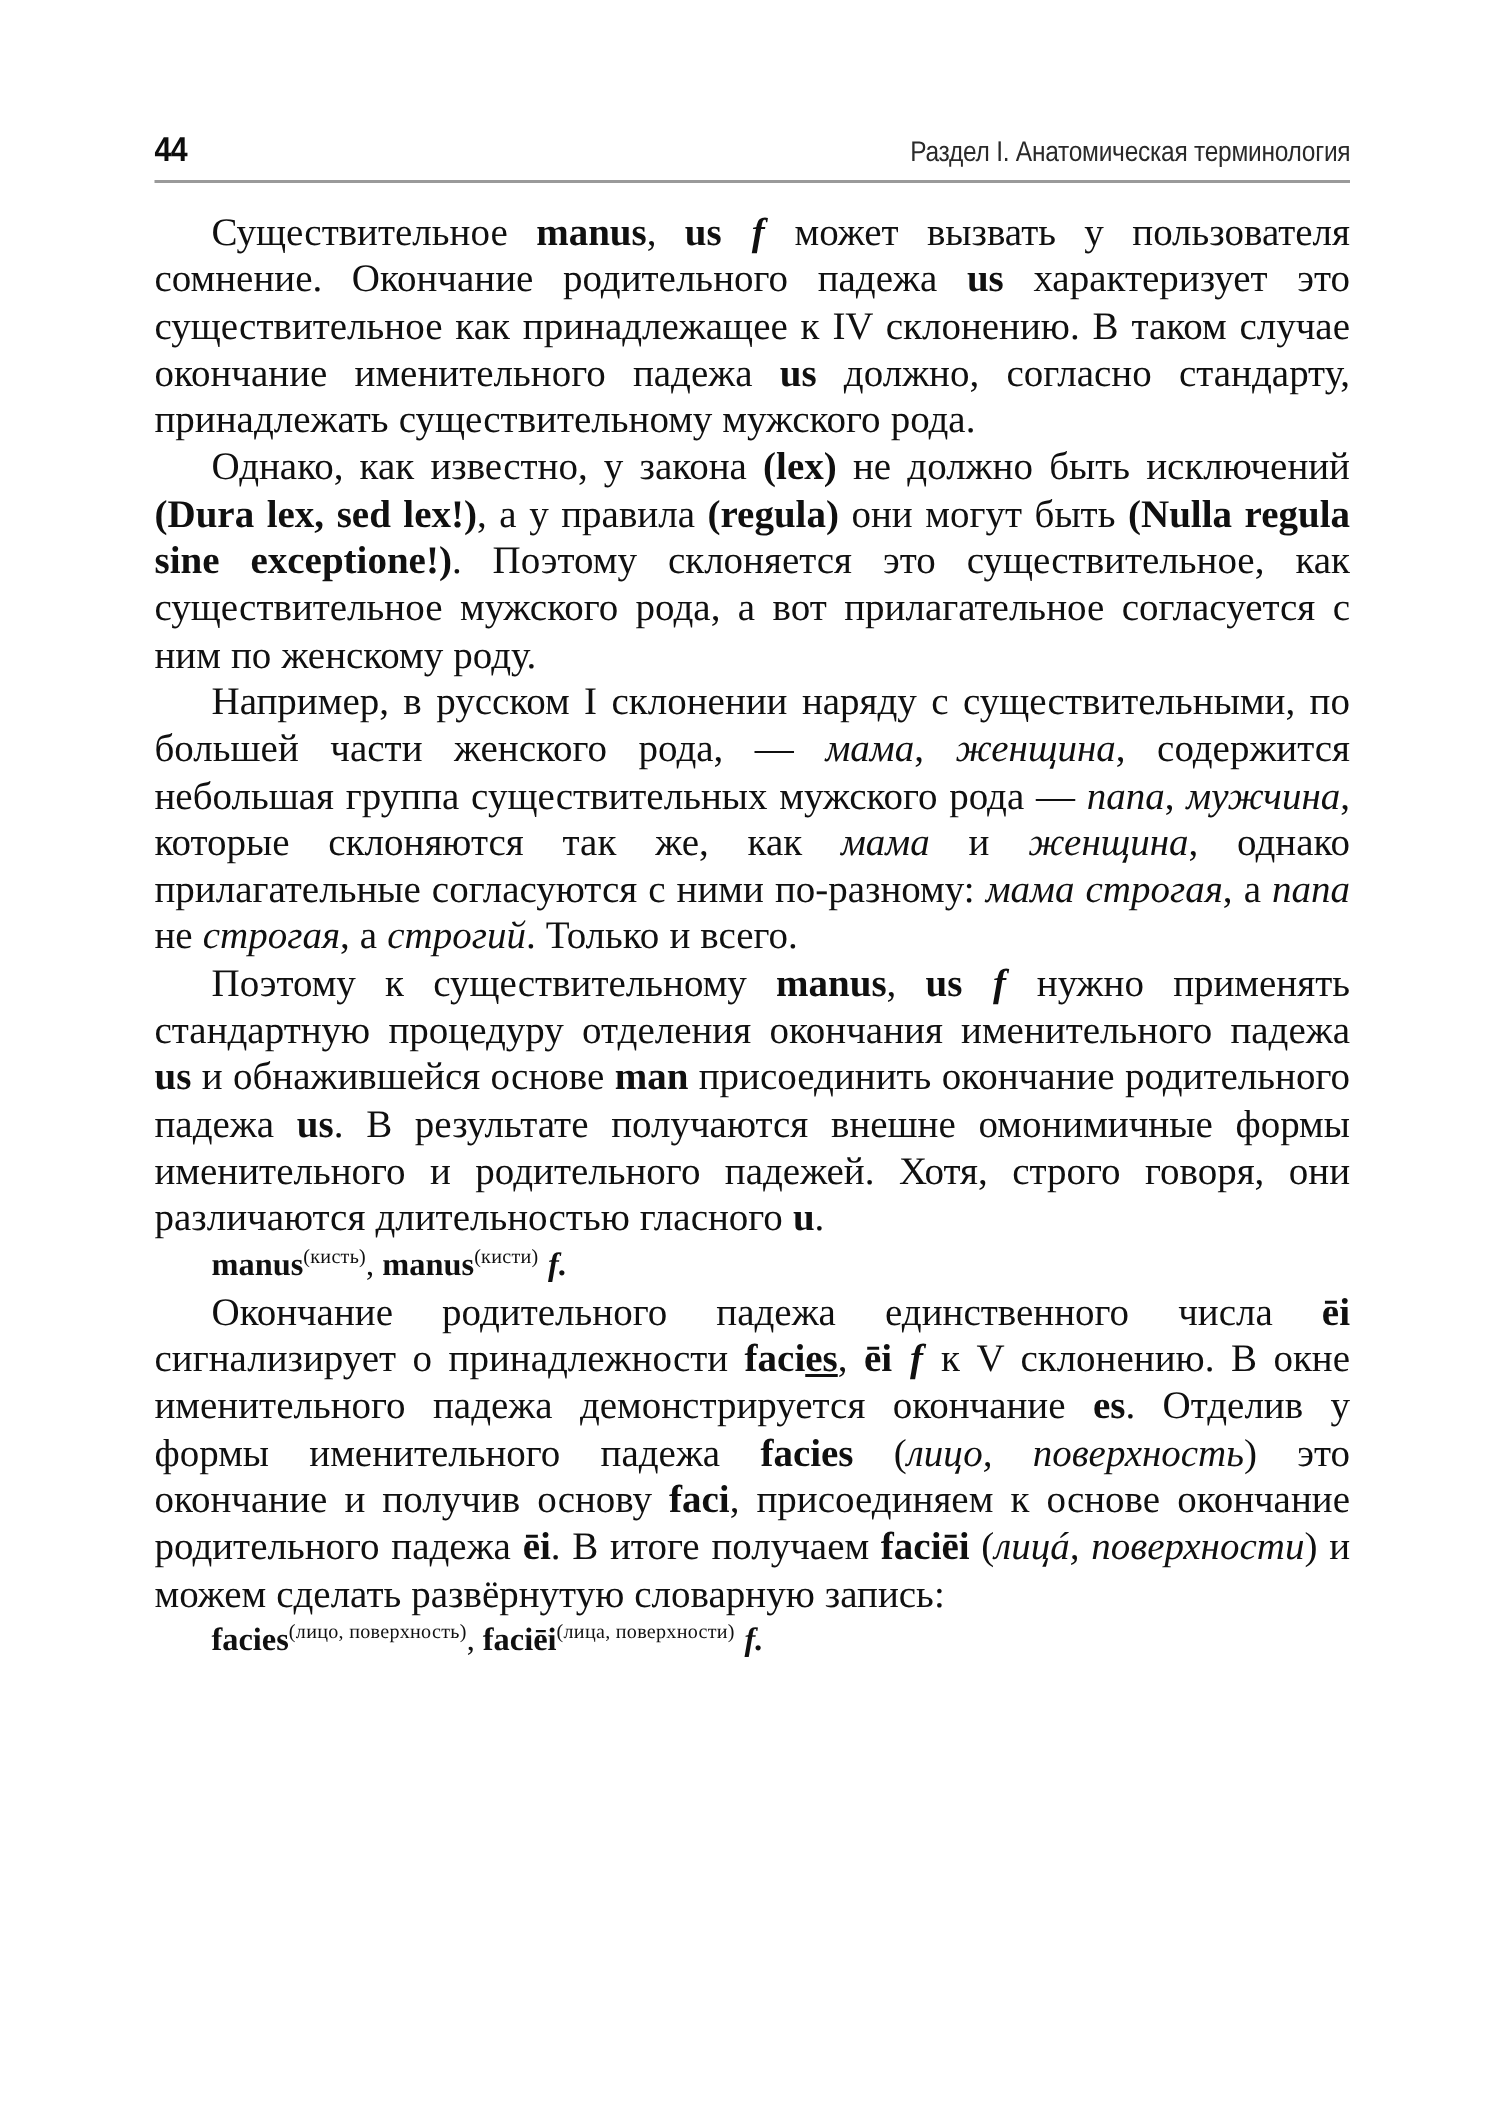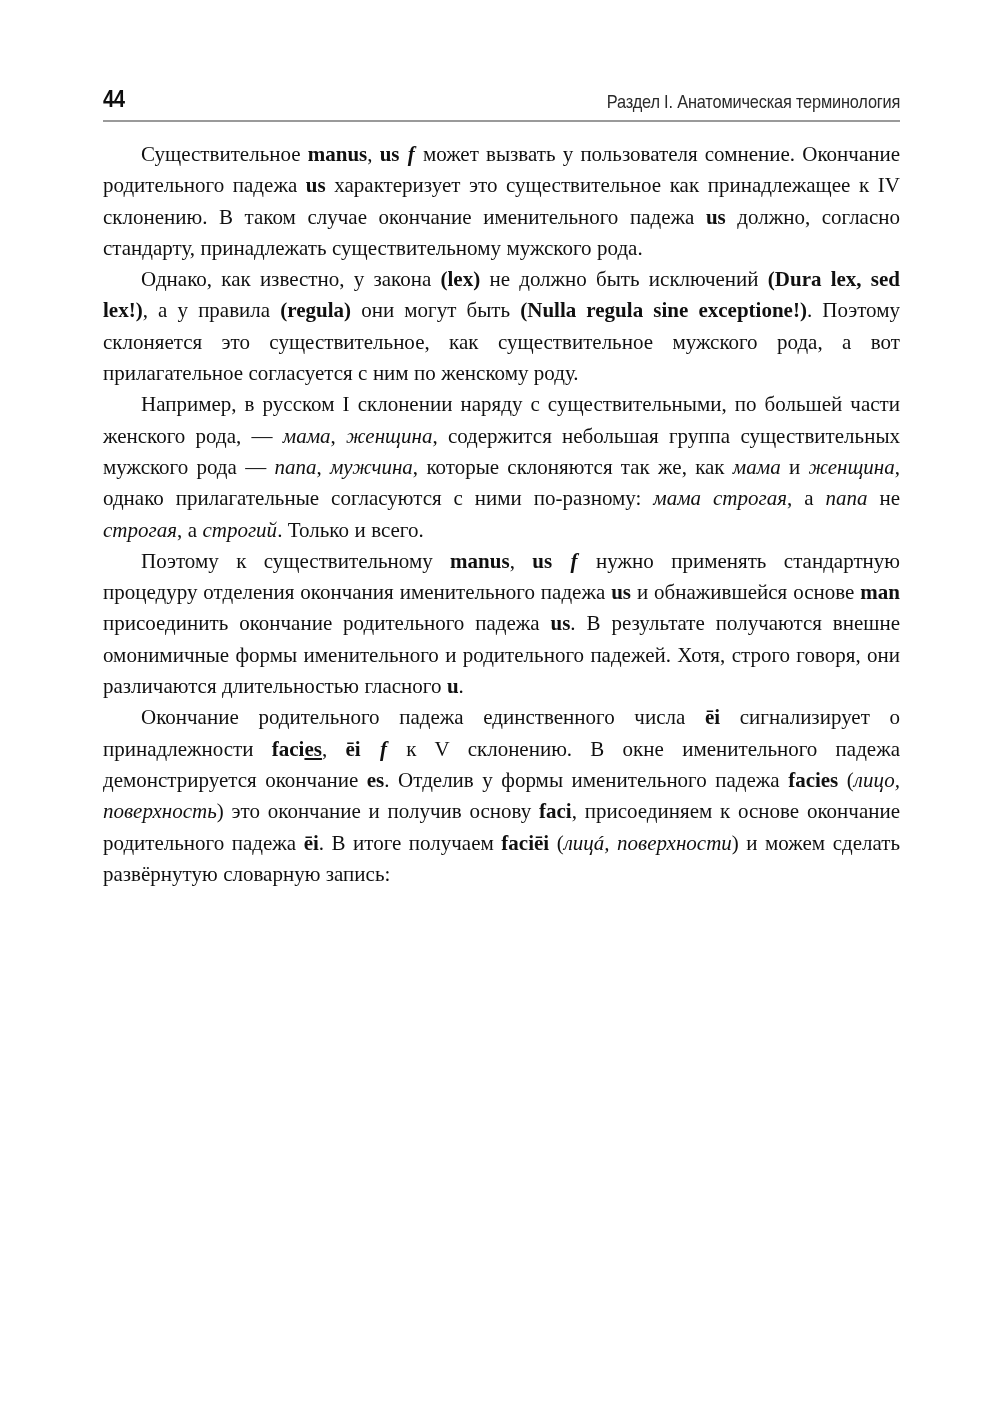--- a/index.html
+++ b/index.html
@@ -60,21 +60,21 @@
 
   
   .body-block {
     position: absolute;
     left: 103px;
     top: 139px;
     width: 797px;
   }
   p.para {
     margin: 0;
-    font-size: 21px;
+    font-size: 26px;
     line-height: 31.3px;
     text-align: justify;
     text-indent: 38px;
     hyphens: manual;
     word-spacing: 0.2px;
   }
   p.entry {
     margin: 0;
     font-size: 21.6px;
     line-height: 31.3px;
@@ -109,19 +109,21 @@
   </div>
   <div class="head-rule"></div>
 
   <div class="body-block">
 
     <p class="para"><span>Существительное </span><b>manus</b><span>, </span><b>us</b><span class="it-f"> f</span><span> может вызвать у пользователя сомнение. Окончание родительного падежа </span><b>us</b><span> характеризует это существительное как принадлежащее к IV склонению. В таком случае окончание именительного падежа </span><b>us</b><span> должно, согласно стандарту, принадлежать существительному мужского рода.</span></p>
     <p class="para"><span>Однако, как известно, у закона </span><b>(lex)</b><span> не должно быть исключений </span><b>(Dura lex, sed lex!)</b><span>, а у правила </span><b>(regula)</b><span> они могут быть </span><b>(Nulla regula sine exceptione!)</b><span>. Поэтому склоняется это существительное, как существительное мужского рода, а вот прилагательное согласуется с ним по женскому роду.</span></p>
     <p class="para"><span>Например, в русском I склонении наряду с существительными, по большей части женского рода, — </span><i>мама</i><span>, </span><i>женщина</i><span>, содержится небольшая группа существительных мужского рода — </span><i>папа</i><span>, </span><i>мужчина</i><span>, которые склоняются так же, как </span><i>мама</i><span> и </span><i>женщина</i><span>, однако прилагательные согласуются с ними по-разному: </span><i>мама строгая</i><span>, а </span><i>папа</i><span> не </span><i>строгая</i><span>, а </span><i>строгий</i><span>. Только и всего.</span></p>
     <p class="para"><span>Поэтому к существительному </span><b>manus</b><span>, </span><b>us</b><span class="it-f"> f</span><span> нужно применять стандартную процедуру отделения окончания именительного падежа </span><b>us</b><span> и обнажившейся основе </span><b>man</b><span> присоединить окончание родительного падежа </span><b>us</b><span>. В результате получаются внешне омонимичные формы именительного и родительного падежей. Хотя, строго говоря, они различаются длительностью гласного </span><b>u</b><span>.</span></p>
 
+    <p class="entry"><b class="lemma">manus</b><sup class="gloss">(кисть)</sup><span>, </span><b class="lemma">manus</b><sup class="gloss">(кисти)</sup><span class="it-f"> f.</span></p>
 
     <p class="para"><span>Окончание родительного падежа единственного числа </span><b>ēi</b><span> сигнализирует о принадлежности </span><b>faci</b><b class="u">es</b><span>, </span><b>ēi</b><span class="it-f"> f</span><span> к V склонению. В окне именительного падежа демонстрируется окончание </span><b>es</b><span>. Отделив у формы именительного падежа </span><b>facies</b><span> (</span><i>лицо, поверхность</i><span>) это окончание и получив основу </span><b>faci</b><span>, присоединяем к основе окончание родительного падежа </span><b>ēi</b><span>. В итоге получаем </span><b>faciēi</b><span> (</span><i>лицá, поверхности</i><span>) и можем сделать развёрнутую словарную запись:</span></p>
 
+    <p class="entry"><b class="lemma">facies</b><sup class="gloss">(лицо, поверхность)</sup><span>, </span><b class="lemma">faciēi</b><sup class="gloss">(лица, поверхности)</sup><span class="it-f"> f.</span></p>
 
   </div>
 
 </div>
 
 </body></html>

